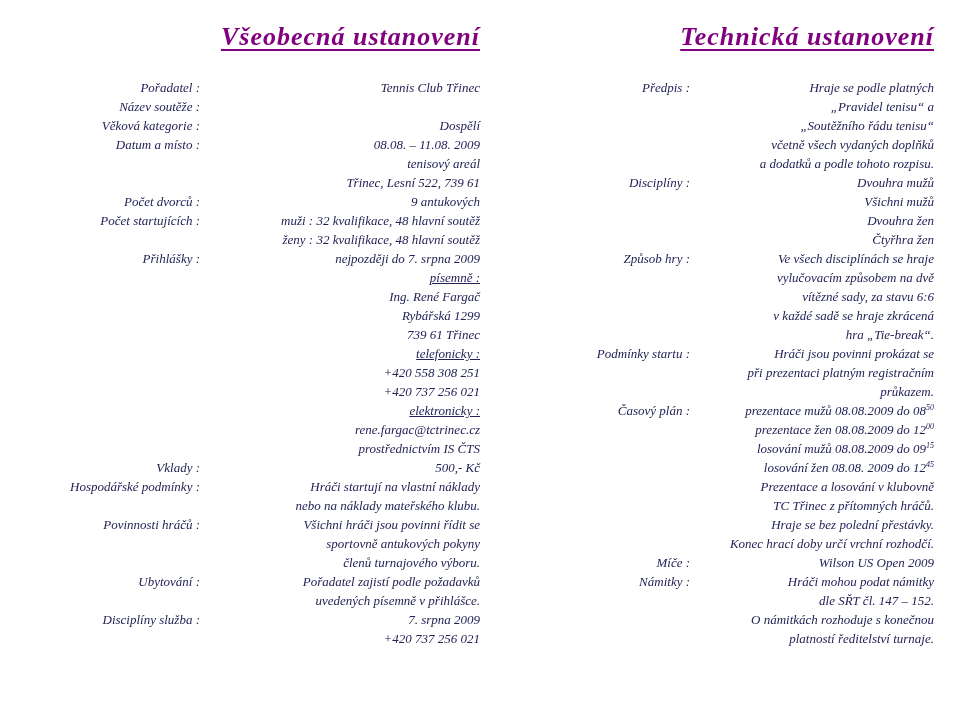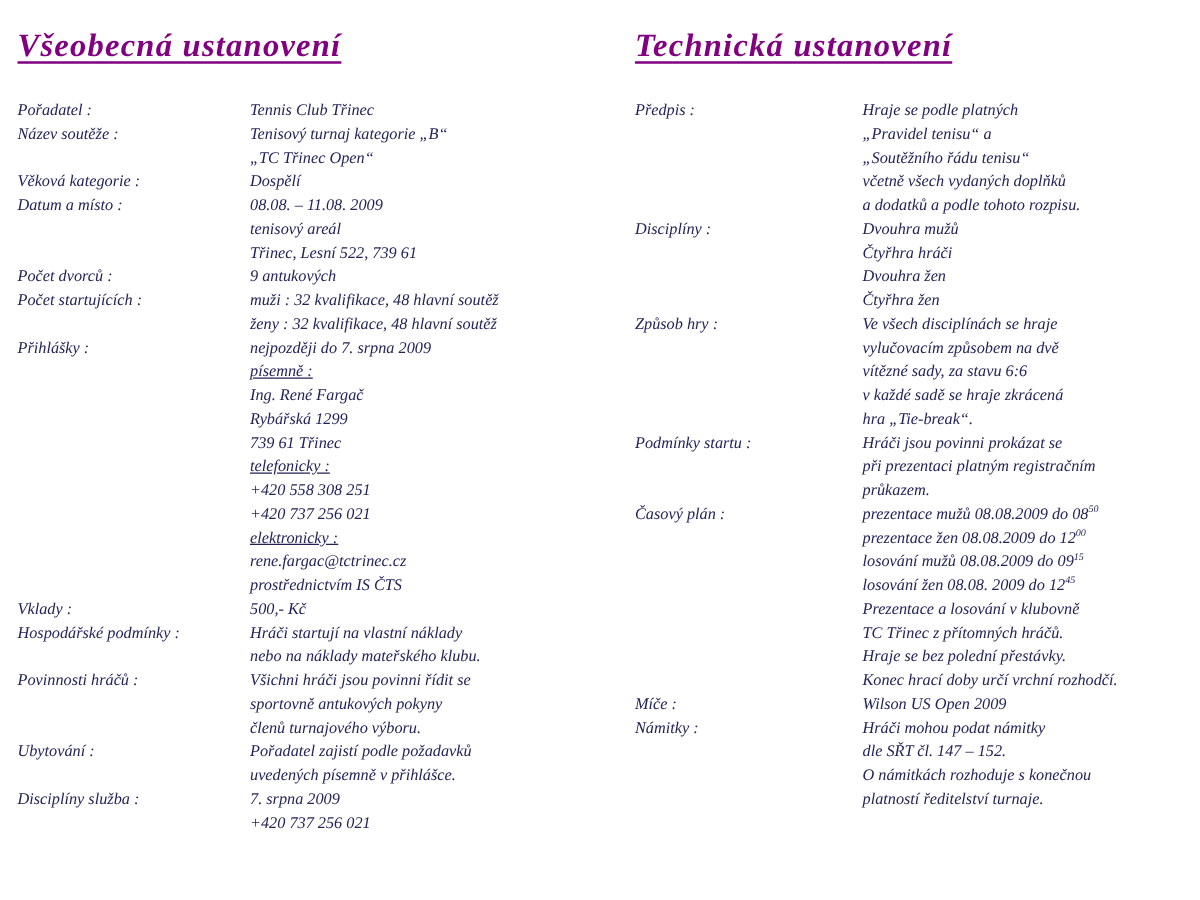--- a/index.html
+++ b/index.html
@@ -17,20 +17,21 @@
     color: var(--body-color);
   }
   .page {
     position: relative;
     width: 960px; height: 720px;
     overflow: hidden;
   }
   .column {
     position: absolute;
     top: 22px;
+    text-align: right;
   }
   .col-left  { left: 14px;  width: 466px; }
   .col-right { left: 508px; width: 426px; }
   .section-title {
     font-size: 26px;
     font-weight: bold;
     font-style: italic;
     color: var(--heading-color);
     text-decoration: underline;
     text-underline-offset: 4px;
@@ -56,24 +57,20 @@
     <h1 class="section-title">Všeobecná ustanovení</h1>
     <div class="rows">
         <div class="row">
           <div class="row-label">Pořadatel :</div>
           <div class="row-value">
             <div class="value-line">Tennis Club Třinec</div>
           </div>
         </div>
         <div class="row">
           <div class="row-label">Název soutěže :</div>
-          <div class="row-value">
-            <div class="value-line">Tenisový turnaj kategorie „B“</div>
-            <div class="value-line">„TC Třinec Open“</div>
-          </div>
         </div>
         <div class="row">
           <div class="row-label">Věková kategorie :</div>
           <div class="row-value">
             <div class="value-line">Dospělí</div>
           </div>
         </div>
         <div class="row">
           <div class="row-label">Datum a místo :</div>
           <div class="row-value">
@@ -159,21 +156,21 @@
             <div class="value-line">„Pravidel tenisu“ a</div>
             <div class="value-line">„Soutěžního řádu tenisu“</div>
             <div class="value-line">včetně všech vydaných doplňků</div>
             <div class="value-line">a dodatků a podle tohoto rozpisu.</div>
           </div>
         </div>
         <div class="row">
           <div class="row-label">Disciplíny :</div>
           <div class="row-value">
             <div class="value-line">Dvouhra mužů</div>
-            <div class="value-line">Čtyřhra hráči</div>
+            <div class="value-line">Všichni mužů</div>
             <div class="value-line">Dvouhra žen</div>
             <div class="value-line">Čtyřhra žen</div>
           </div>
         </div>
         <div class="row">
           <div class="row-label">Způsob hry :</div>
           <div class="row-value">
             <div class="value-line">Ve všech disciplínách se hraje</div>
             <div class="value-line">vylučovacím způsobem na dvě</div>
             <div class="value-line">vítězné sady, za stavu 6:6</div>

